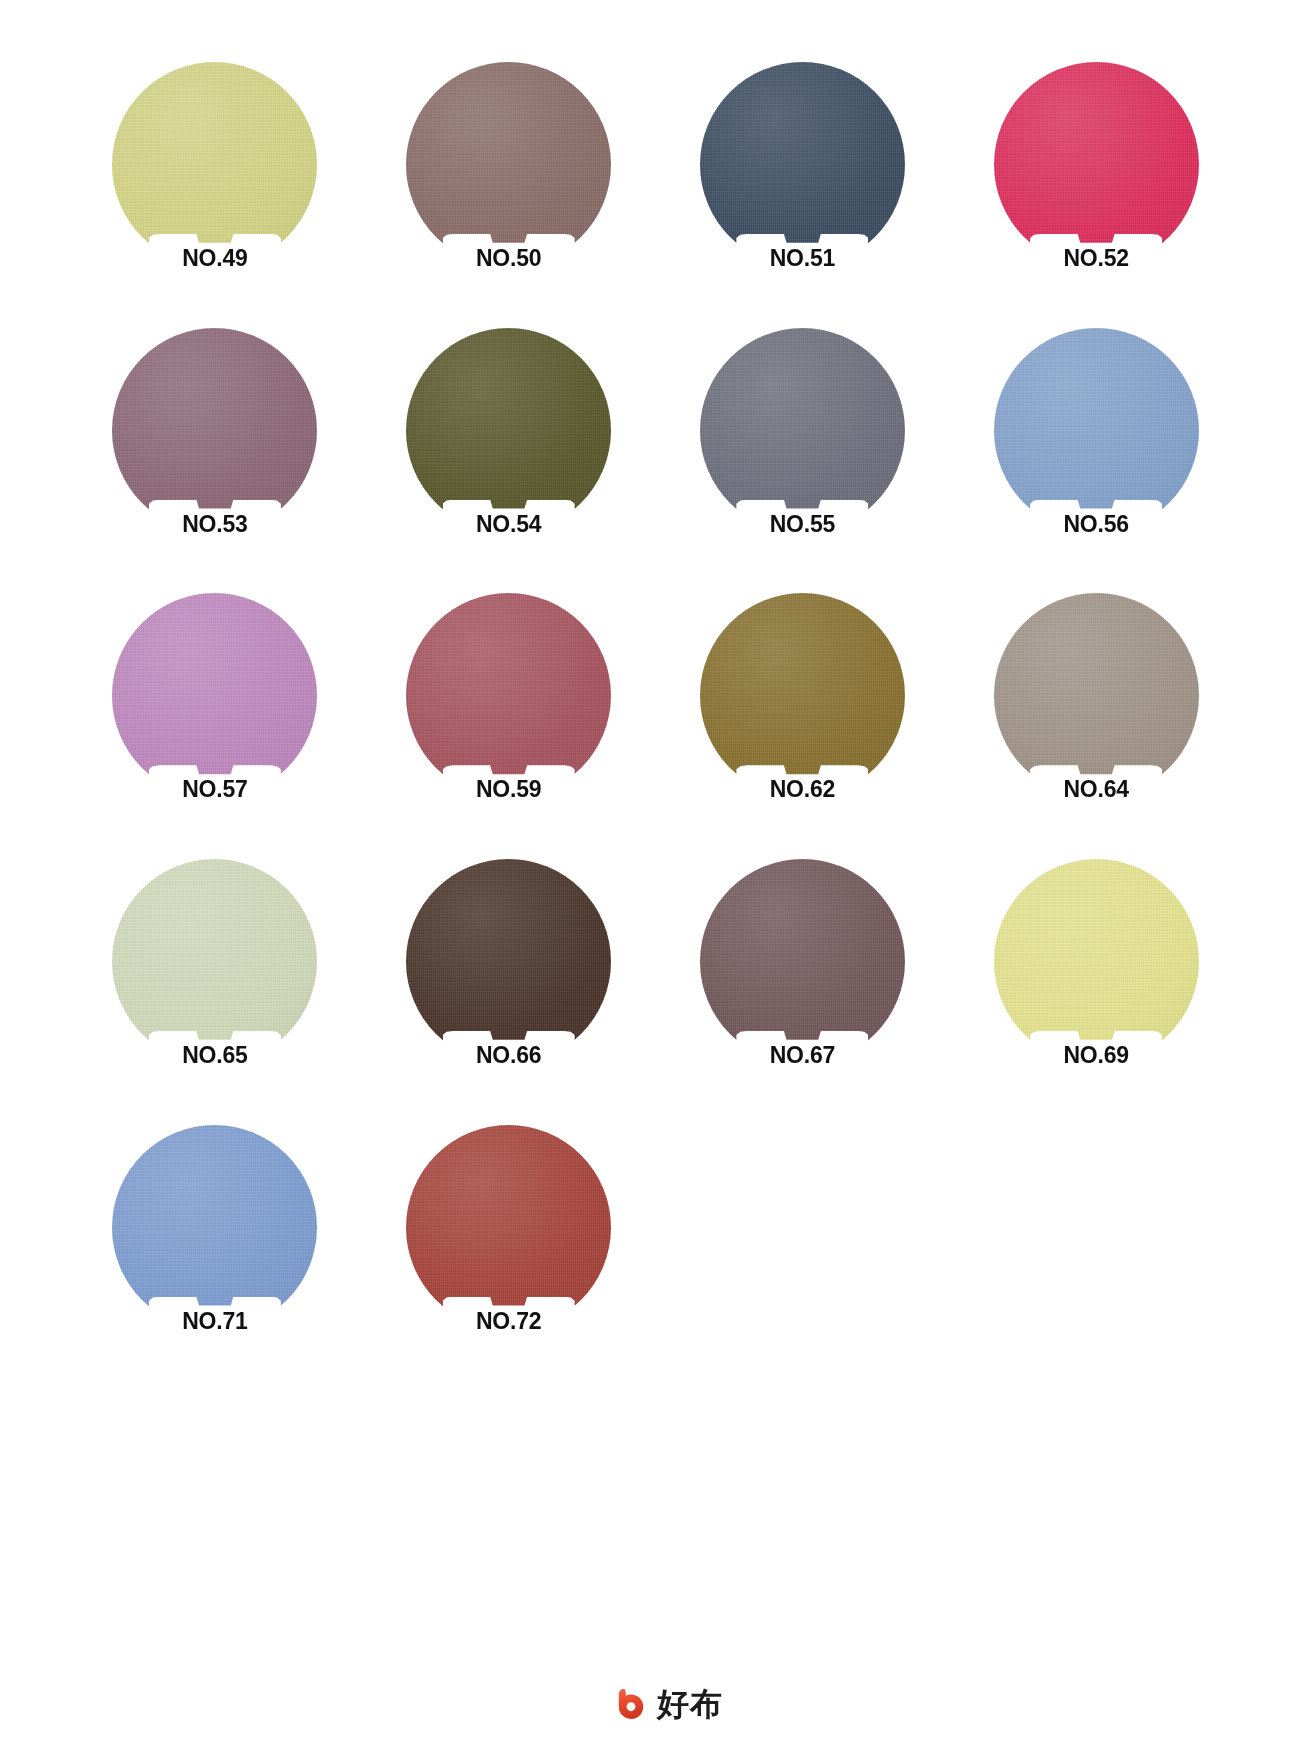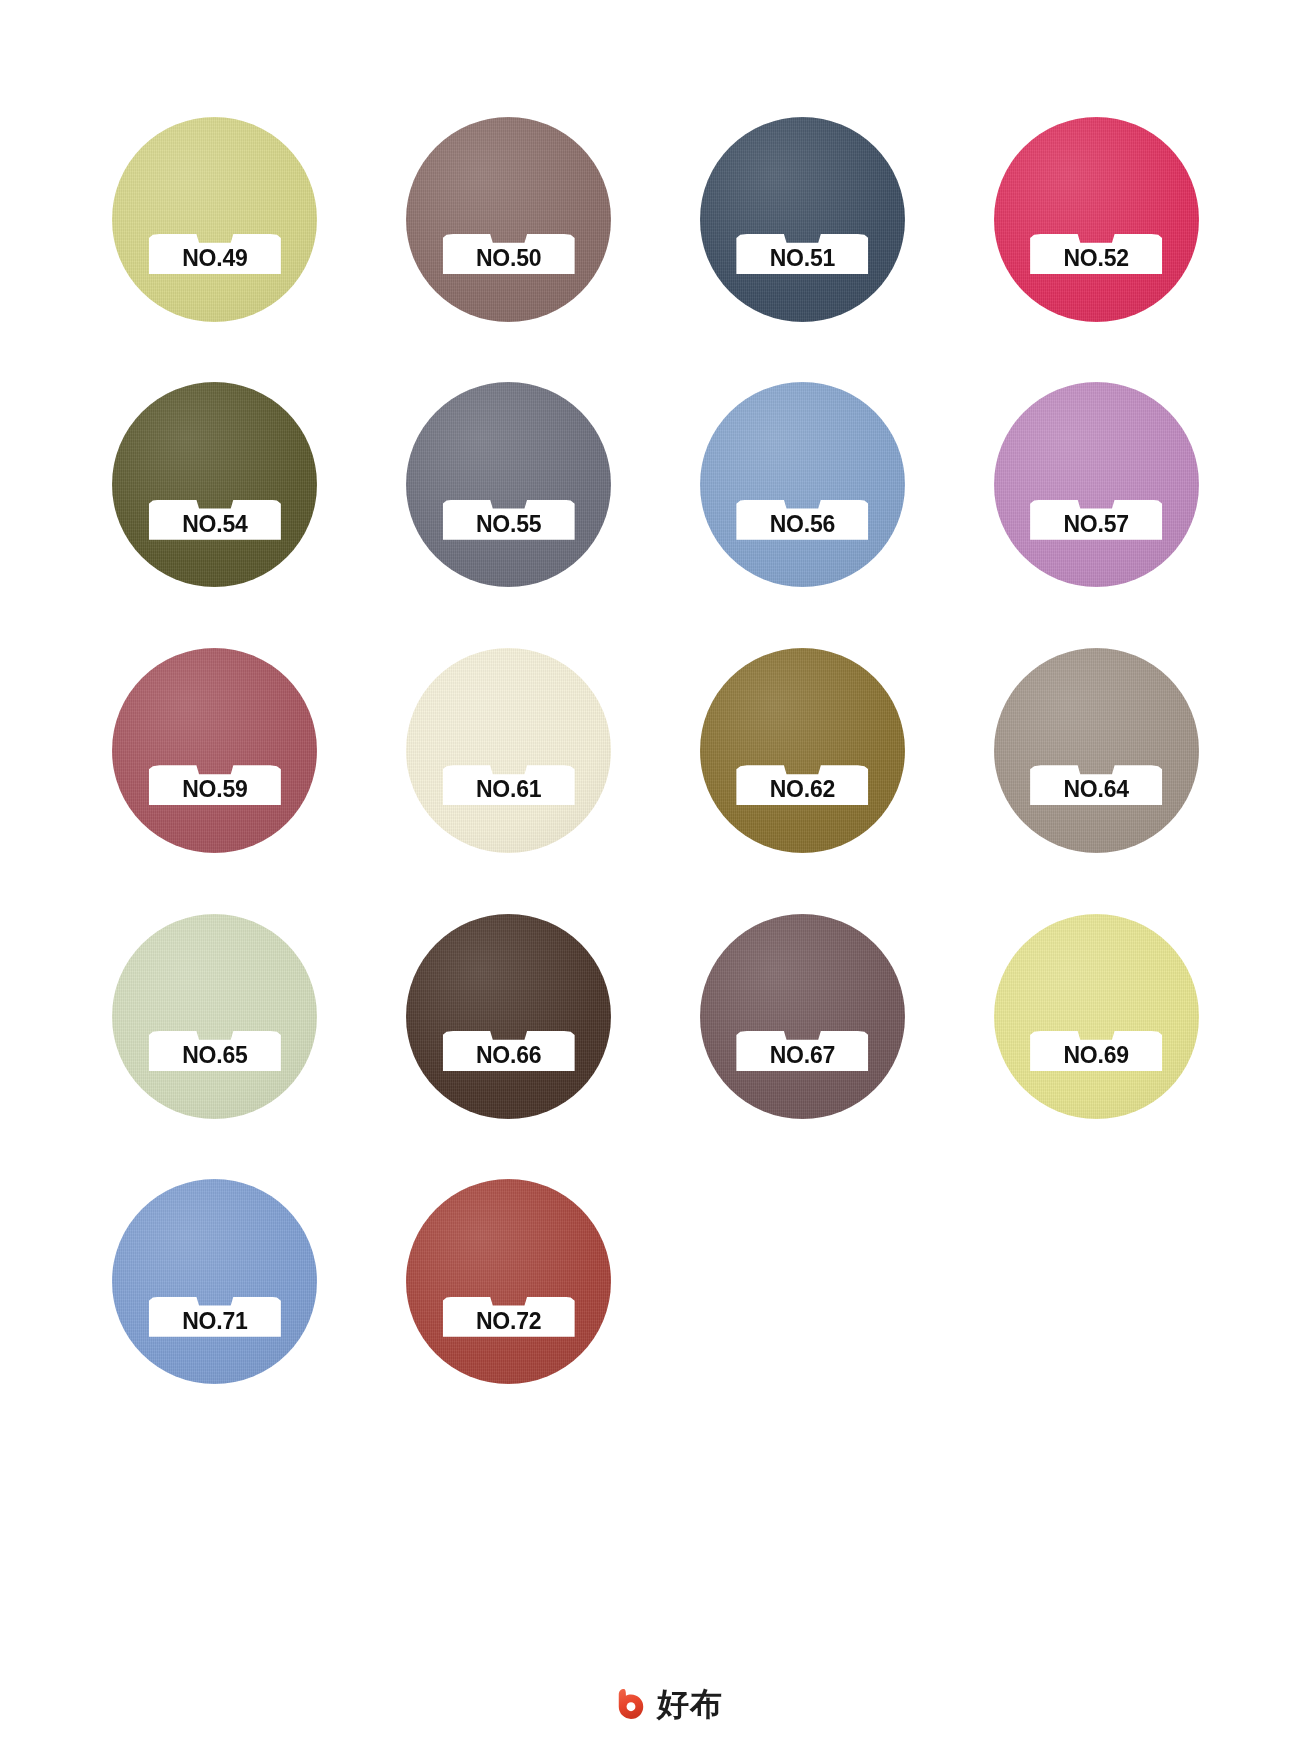--- a/index.html
+++ b/index.html
@@ -34,21 +34,21 @@
     grid-template-rows: repeat(6, 1fr);
     padding: 56px 68px 0 68px;
     box-sizing: border-box;
     column-gap: 0px;
     row-gap: 0px;
   }
 
   .swatch {
     position: relative;
     display: flex;
-    align-items: flex-end;
+    align-items: flex-start;
     justify-content: center;
   }
 
   .swatch-disc {
     position: relative;
     width: 205px;
     height: 205px;
     border-radius: 50%;
     flex: 0 0 auto;
     margin-top: 6px;
@@ -175,20 +175,26 @@
           <span class="swatch-label-text">NO.51</span>
         </div>
       </div>
       <div class="swatch">
         <div class="swatch-disc" style="background: rgb(224, 48, 95);"></div>
         <div class="swatch-label">
           <span class="swatch-label-text">NO.52</span>
         </div>
       </div>
       <div class="swatch">
+        <div class="swatch-disc" style="background: rgb(142, 106, 119);"></div>
+        <div class="swatch-label">
+          <span class="swatch-label-text">NO.53</span>
+        </div>
+      </div>
+      <div class="swatch">
         <div class="swatch-disc" style="background: rgb(92, 90, 46);"></div>
         <div class="swatch-label">
           <span class="swatch-label-text">NO.54</span>
         </div>
       </div>
       <div class="swatch">
         <div class="swatch-disc" style="background: rgb(110, 112, 126);"></div>
         <div class="swatch-label">
           <span class="swatch-label-text">NO.55</span>
         </div>
@@ -202,26 +208,20 @@
       <div class="swatch">
         <div class="swatch-disc" style="background: rgb(192, 138, 192);"></div>
         <div class="swatch-label">
           <span class="swatch-label-text">NO.57</span>
         </div>
       </div>
       <div class="swatch">
         <div class="swatch-disc" style="background: rgb(168, 86, 96);"></div>
         <div class="swatch-label">
           <span class="swatch-label-text">NO.59</span>
-        </div>
-      </div>
-      <div class="swatch">
-        <div class="swatch-disc" style="background: rgb(245, 240, 216);"></div>
-        <div class="swatch-label">
-          <span class="swatch-label-text">NO.61</span>
         </div>
       </div>
       <div class="swatch">
         <div class="swatch-disc" style="background: rgb(138, 114, 49);"></div>
         <div class="swatch-label">
           <span class="swatch-label-text">NO.62</span>
         </div>
       </div>
       <div class="swatch">
         <div class="swatch-disc" style="background: rgb(162, 149, 138);"></div>

